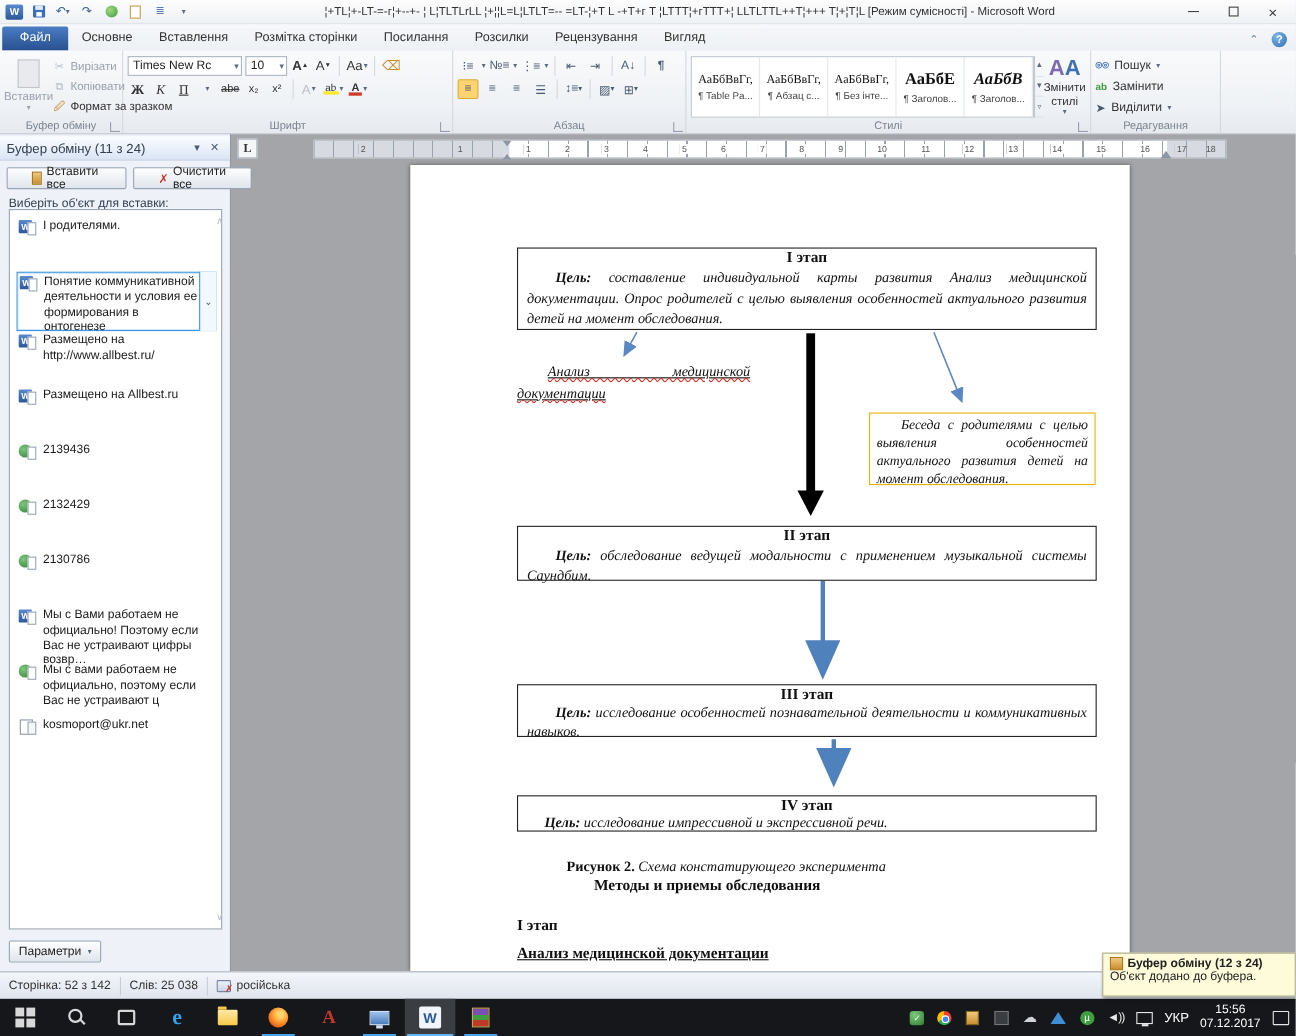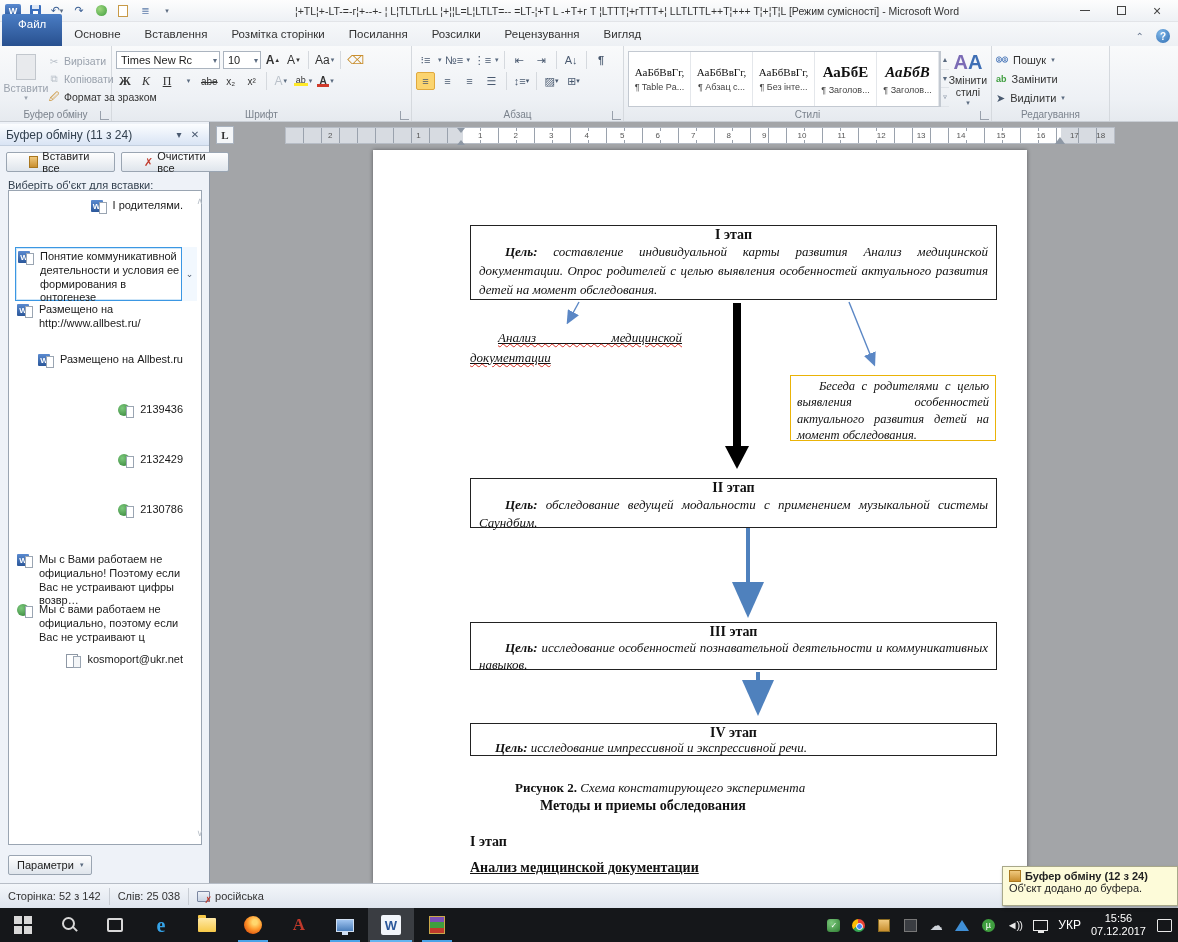--- a/index.html
+++ b/index.html
@@ -19,21 +19,21 @@
   .doc-ic{width:10px;height:12px;background:#fff;border:1px solid #c89a47;position:relative;}
   .lines-ic{font-size:10px;color:#5b7aa8;letter-spacing:-1px;}
   .title-text{flex:1;text-align:center;color:#333;white-space:nowrap;overflow:hidden;font-size:10.5px;}
   .winbtns{display:flex;align-items:center;gap:22px;padding-right:14px;}
   .winbtn{color:#444;font-size:12px;display:flex;align-items:center;justify-content:center;width:14px;height:14px;}
   .wb-min{width:10px;height:1px;background:#444;}
   .wb-restore{width:9px;height:9px;border:1px solid #444;}
 
   
   .tabrow{position:absolute;left:0;top:22px;width:1178px;height:24px;background:linear-gradient(#f6f8fa,#edf0f4);display:flex;align-items:flex-end;font-size:11.5px;color:#333;}
-  .tab-file{background:linear-gradient(#4a7dc4,#28508f);color:#fff;padding:4px 16px;height:32px;margin-left:2px;border-radius:2px 2px 0 0;}
+  .tab-file{background:linear-gradient(#4a7dc4,#28508f);color:#fff;padding:4px 16px;height:22px;margin-left:2px;border-radius:2px 2px 0 0;}
   .tab{padding:4px 12px;height:22px;}
   .tabrow-right{margin-left:auto;display:flex;align-items:center;gap:12px;padding-right:8px;padding-bottom:3px;}
   .chev-up{color:#6b7b92;font-size:10px;}
   .help-q{width:14px;height:14px;border-radius:50%;background:radial-gradient(circle at 35% 30%,#7fb7e8,#2f6db3);color:#fff;font-size:10px;font-weight:bold;display:flex;align-items:center;justify-content:center;}
 
   
   .ribbon{position:absolute;left:0;top:46px;width:1178px;height:76px;background:linear-gradient(#f9fafb,#eef1f5 70%,#e6eaef);border-bottom:1px solid #c8cdd4;display:flex;}
   .rgroup{position:relative;border-right:1px solid #d5d9de;padding:3px 4px 14px 4px;}
   .rgroup .glabel{position:absolute;left:0;right:0;bottom:1px;text-align:center;font-size:10px;color:#7a828c;}
   .dlg-launch{position:absolute;right:2px;bottom:1px;width:9px;height:9px;border-left:1px solid #98a0ab;border-bottom:1px solid #98a0ab;transform:rotate(0deg);font-size:7px;color:#98a0ab;}
@@ -88,21 +88,21 @@
   .pane{position:absolute;left:0;top:0;width:210px;height:761px;background:#eef2f8;border-right:1px solid #8e98a5;}
   .pane-head{position:absolute;left:0;top:2px;width:100%;height:22px;background:linear-gradient(#fbfdff,#d9e4f4);border-bottom:1px solid #c3cfdf;display:flex;align-items:center;padding:0 6px;font-size:12px;color:#33414f;}
   .pane-head .ph-title{flex:1;}
   .ph-btn{width:16px;height:16px;display:flex;align-items:center;justify-content:center;color:#4a5a70;font-size:10px;}
   .pane-actions{position:absolute;left:6px;top:30px;display:flex;gap:6px;}
   .act-btn{height:20px;background:linear-gradient(#fefefe,#dfe5ec);border:1px solid #9aa5b2;border-radius:2px;display:flex;align-items:center;gap:4px;font-size:11px;color:#222;padding:0 22px;}
   .ai-paste{width:12px;height:12px;background:linear-gradient(#f0c97e,#c98f2f);border:1px solid #a9771f;}
   .ai-clear{color:#c0392b;font-weight:bold;font-size:11px;}
   .pane-prompt{position:absolute;left:8px;top:57px;font-size:11px;color:#33414f;}
   .clip-list{position:absolute;left:8px;top:68px;width:194px;height:655px;background:#fff;border:1px solid #9aa5b2;padding:6px 4px 0 6px;overflow:hidden;}
-  .clip-item{position:relative;height:50px;display:flex;gap:6px;align-items:flex-start;padding:2px 14px 0 2px;justify-content:flex-end;}
+  .clip-item{position:relative;height:50px;display:flex;gap:6px;align-items:flex-start;padding:2px 14px 0 2px;}
   .clip-item .ci-text{font-size:11px;color:#1a1a1a;line-height:1.25;overflow:hidden;}
   .clip-item.selected{border:1px solid #3b97e3;box-shadow:inset 0 0 0 1px #cfe6f8;height:54px;}
   .ci-drop{display:none;}
   .clip-item.selected .ci-drop{display:flex;position:absolute;right:-1px;top:-1px;bottom:-1px;width:16px;border-left:1px solid #3b97e3;align-items:center;justify-content:center;font-size:9px;color:#4a5a70;background:#f2f8fe;}
   .ci-icon{width:16px;height:14px;flex:0 0 16px;position:relative;margin-top:1px;}
   .ci-icon.icon-word:before{content:"W";position:absolute;left:0;top:0;width:12px;height:12px;background:linear-gradient(#5a8ad0,#2b579a);color:#fff;font-size:8px;font-weight:bold;display:flex;align-items:center;justify-content:center;border-radius:1px;}
   .ci-icon.icon-word:after{content:"";position:absolute;right:0;top:2px;width:6px;height:10px;background:#fff;border:1px solid #9aa5b2;}
   .ci-icon.icon-web:before{content:"";position:absolute;left:0;top:0;width:12px;height:12px;border-radius:50%;background:radial-gradient(circle at 35% 35%,#7cc97c,#2e7d32);}
   .ci-icon.icon-web:after{content:"";position:absolute;right:0;top:2px;width:6px;height:10px;background:#fff;border:1px solid #9aa5b2;}
   .ci-icon.icon-doc:before{content:"";position:absolute;left:1px;top:0;width:10px;height:12px;background:#fff;border:1px solid #8e98a5;}

